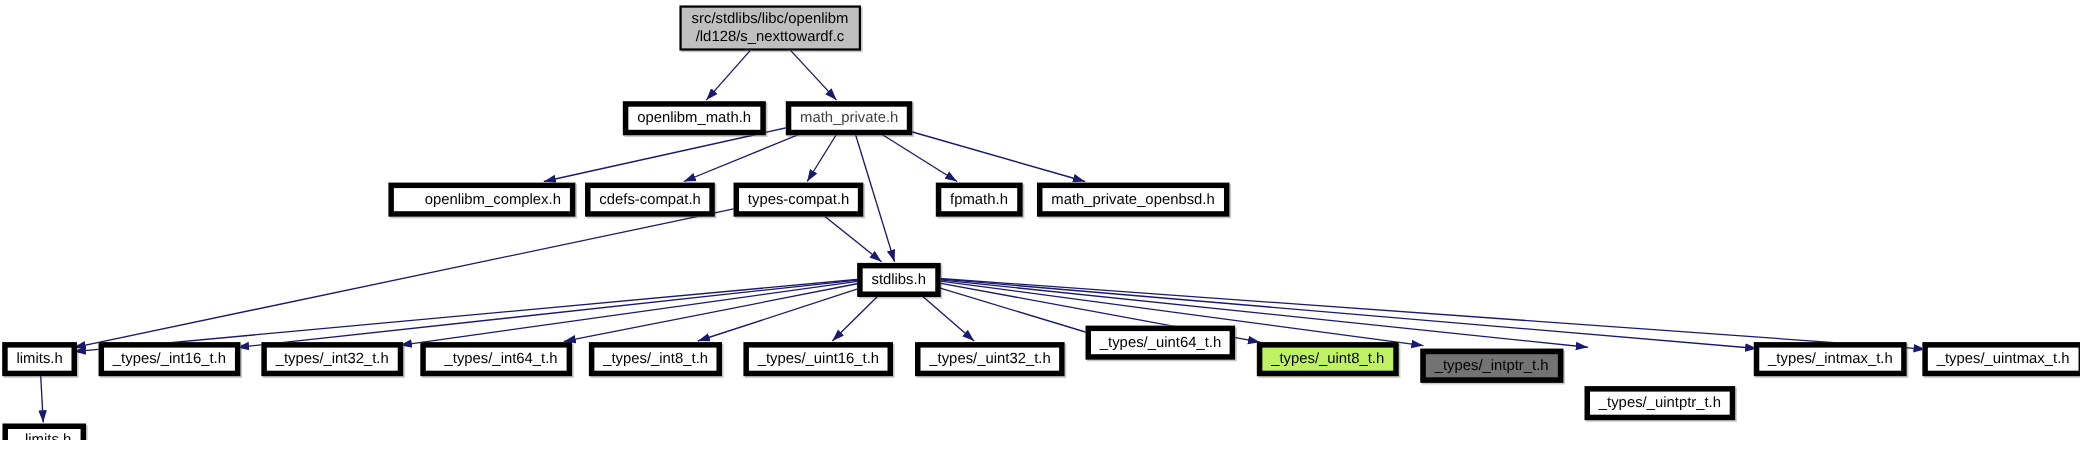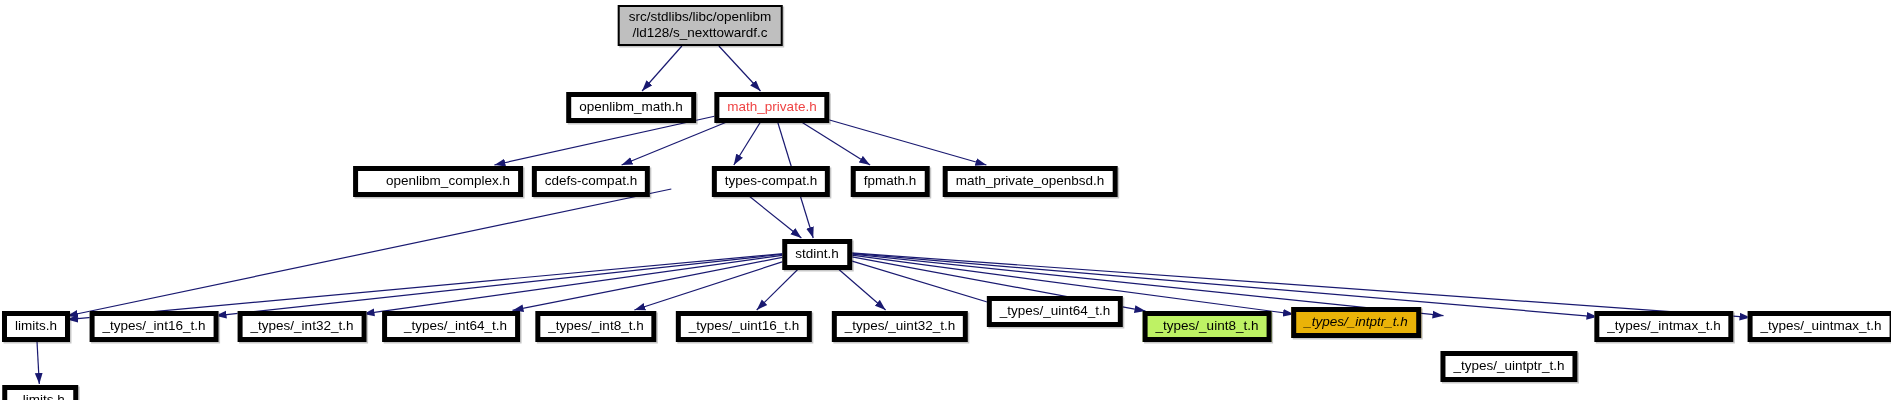--- a/index.html
+++ b/index.html
@@ -67,35 +67,35 @@
         <line x1="848.0" y1="253.7" x2="1443.5" y2="315.7" stroke="#191970" stroke-width="1.2" marker-end="url(#arrow)"></line>
         <line x1="848.0" y1="253.1" x2="1597.5" y2="316.8" stroke="#191970" stroke-width="1.2" marker-end="url(#arrow)"></line>
         <line x1="848.0" y1="252.7" x2="1750.5" y2="317.4" stroke="#191970" stroke-width="1.2" marker-end="url(#arrow)"></line>
         <line x1="36.6" y1="334.0" x2="39.3" y2="384.0" stroke="#191970" stroke-width="1.2" marker-end="url(#arrow)"></line>
       </g>
   </svg>
   <div id="node-layer">
       <div class="node root" style="left: 700px; top: 5px; background: rgb(191, 191, 191); border-color: rgb(0, 0, 0); color: rgb(0, 0, 0);">src/stdlibs/libc/openlibm
 /ld128/s_nexttowardf.c</div>
       <div class="node" style="left: 631px; top: 92px; background: rgb(255, 255, 255); border-color: rgb(0, 0, 0); color: rgb(0, 0, 0);">openlibm_math.h</div>
-      <div class="node" style="left: 772px; top: 92px; background: rgb(255, 255, 255); border-color: rgb(0, 0, 0); color: #ef4444;">math_private.h</div>
+      <div class="node" style="left: 772px; top: 92px; background: rgb(255, 255, 255); border-color: rgb(0, 0, 0); color: #404040;">math_private.h</div>
       <div class="node" style="left: 438px; top: 166px; background: rgb(255, 255, 255); border-color: rgb(0, 0, 0); color: rgb(0, 0, 0); padding-left: 28px;">openlibm_complex.h</div>
       <div class="node" style="left: 591px; top: 166px; background: rgb(255, 255, 255); border-color: rgb(0, 0, 0); color: rgb(0, 0, 0);">cdefs-compat.h</div>
-      <div class="node" style="left: 726px; top: 166px; background: rgb(255, 255, 255); border-color: rgb(0, 0, 0); color: rgb(0, 0, 0); margin-left: 45px;">types-compat.h</div>
+      <div class="node" style="left: 726px; top: 166px; background: rgb(255, 255, 255); border-color: rgb(0, 0, 0); color: rgb(0, 0, 0);">types-compat.h</div>
       <div class="node" style="left: 890px; top: 166px; background: rgb(255, 255, 255); border-color: rgb(0, 0, 0); color: rgb(0, 0, 0);">fpmath.h</div>
       <div class="node" style="left: 1030px; top: 166px; background: rgb(255, 255, 255); border-color: rgb(0, 0, 0); color: rgb(0, 0, 0);">math_private_openbsd.h</div>
-      <div class="node" style="left: 817px; top: 239px; background: rgb(255, 255, 255); border-color: rgb(0, 0, 0); color: rgb(0, 0, 0);">stdint.h</div>
+      <div class="node" style="left: 817px; top: 239px; background: rgb(255, 255, 255); border-color: rgb(0, 0, 0); color: rgb(0, 0, 0);">stdlibs.h</div>
       <div class="node" style="left: 36px; top: 311px; background: rgb(255, 255, 255); border-color: rgb(0, 0, 0); color: rgb(0, 0, 0);">limits.h</div>
       <div class="node" style="left: 154px; top: 311px; background: rgb(255, 255, 255); border-color: rgb(0, 0, 0); color: rgb(0, 0, 0);">_types/_int16_t.h</div>
       <div class="node" style="left: 302px; top: 311px; background: rgb(255, 255, 255); border-color: rgb(0, 0, 0); color: rgb(0, 0, 0);">_types/_int32_t.h</div>
       <div class="node" style="left: 451px; top: 311px; background: rgb(255, 255, 255); border-color: rgb(0, 0, 0); color: rgb(0, 0, 0); padding-left: 17px;">_types/_int64_t.h</div>
       <div class="node" style="left: 596px; top: 311px; background: rgb(255, 255, 255); border-color: rgb(0, 0, 0); color: rgb(0, 0, 0);">_types/_int8_t.h</div>
       <div class="node" style="left: 744px; top: 311px; background: rgb(255, 255, 255); border-color: rgb(0, 0, 0); color: rgb(0, 0, 0);">_types/_uint16_t.h</div>
       <div class="node" style="left: 900px; top: 311px; background: rgb(255, 255, 255); border-color: rgb(0, 0, 0); color: rgb(0, 0, 0);">_types/_uint32_t.h</div>
       <div class="node" style="left: 1055px; top: 296px; background: rgb(255, 255, 255); border-color: rgb(0, 0, 0); color: rgb(0, 0, 0);">_types/_uint64_t.h</div>
       <div class="node" style="left: 1207px; top: 311px; background: #bef264; border-color: rgb(0, 0, 0); color: rgb(0, 0, 0);">_types/_uint8_t.h</div>
-      <div class="node" style="left: 1356px; top: 307px; background: #eab308; border-color: rgb(0, 0, 0); color: rgb(0, 0, 0); font-style: italic;">_types/_intptr_t.h</div>
+      <div class="node" style="left: 1356px; top: 317px; background: #737373; border-color: rgb(0, 0, 0); color: rgb(0, 0, 0);">_types/_intptr_t.h</div>
       <div class="node" style="left: 1509px; top: 311px; background: rgb(255, 255, 255); border-color: rgb(0, 0, 0); color: rgb(0, 0, 0); margin-top: 40px;">_types/_uintptr_t.h</div>
       <div class="node" style="left: 1664px; top: 311px; background: rgb(255, 255, 255); border-color: rgb(0, 0, 0); color: rgb(0, 0, 0);">_types/_intmax_t.h</div>
       <div class="node" style="left: 1821px; top: 311px; background: rgb(255, 255, 255); border-color: rgb(0, 0, 0); color: rgb(0, 0, 0);">_types/_uintmax_t.h</div>
       <div class="node" style="left: 40px; top: 385px; background: rgb(255, 255, 255); border-color: rgb(0, 0, 0); color: rgb(0, 0, 0);">_limits.h</div>
     </div>
 </div>
 
 </body></html>

